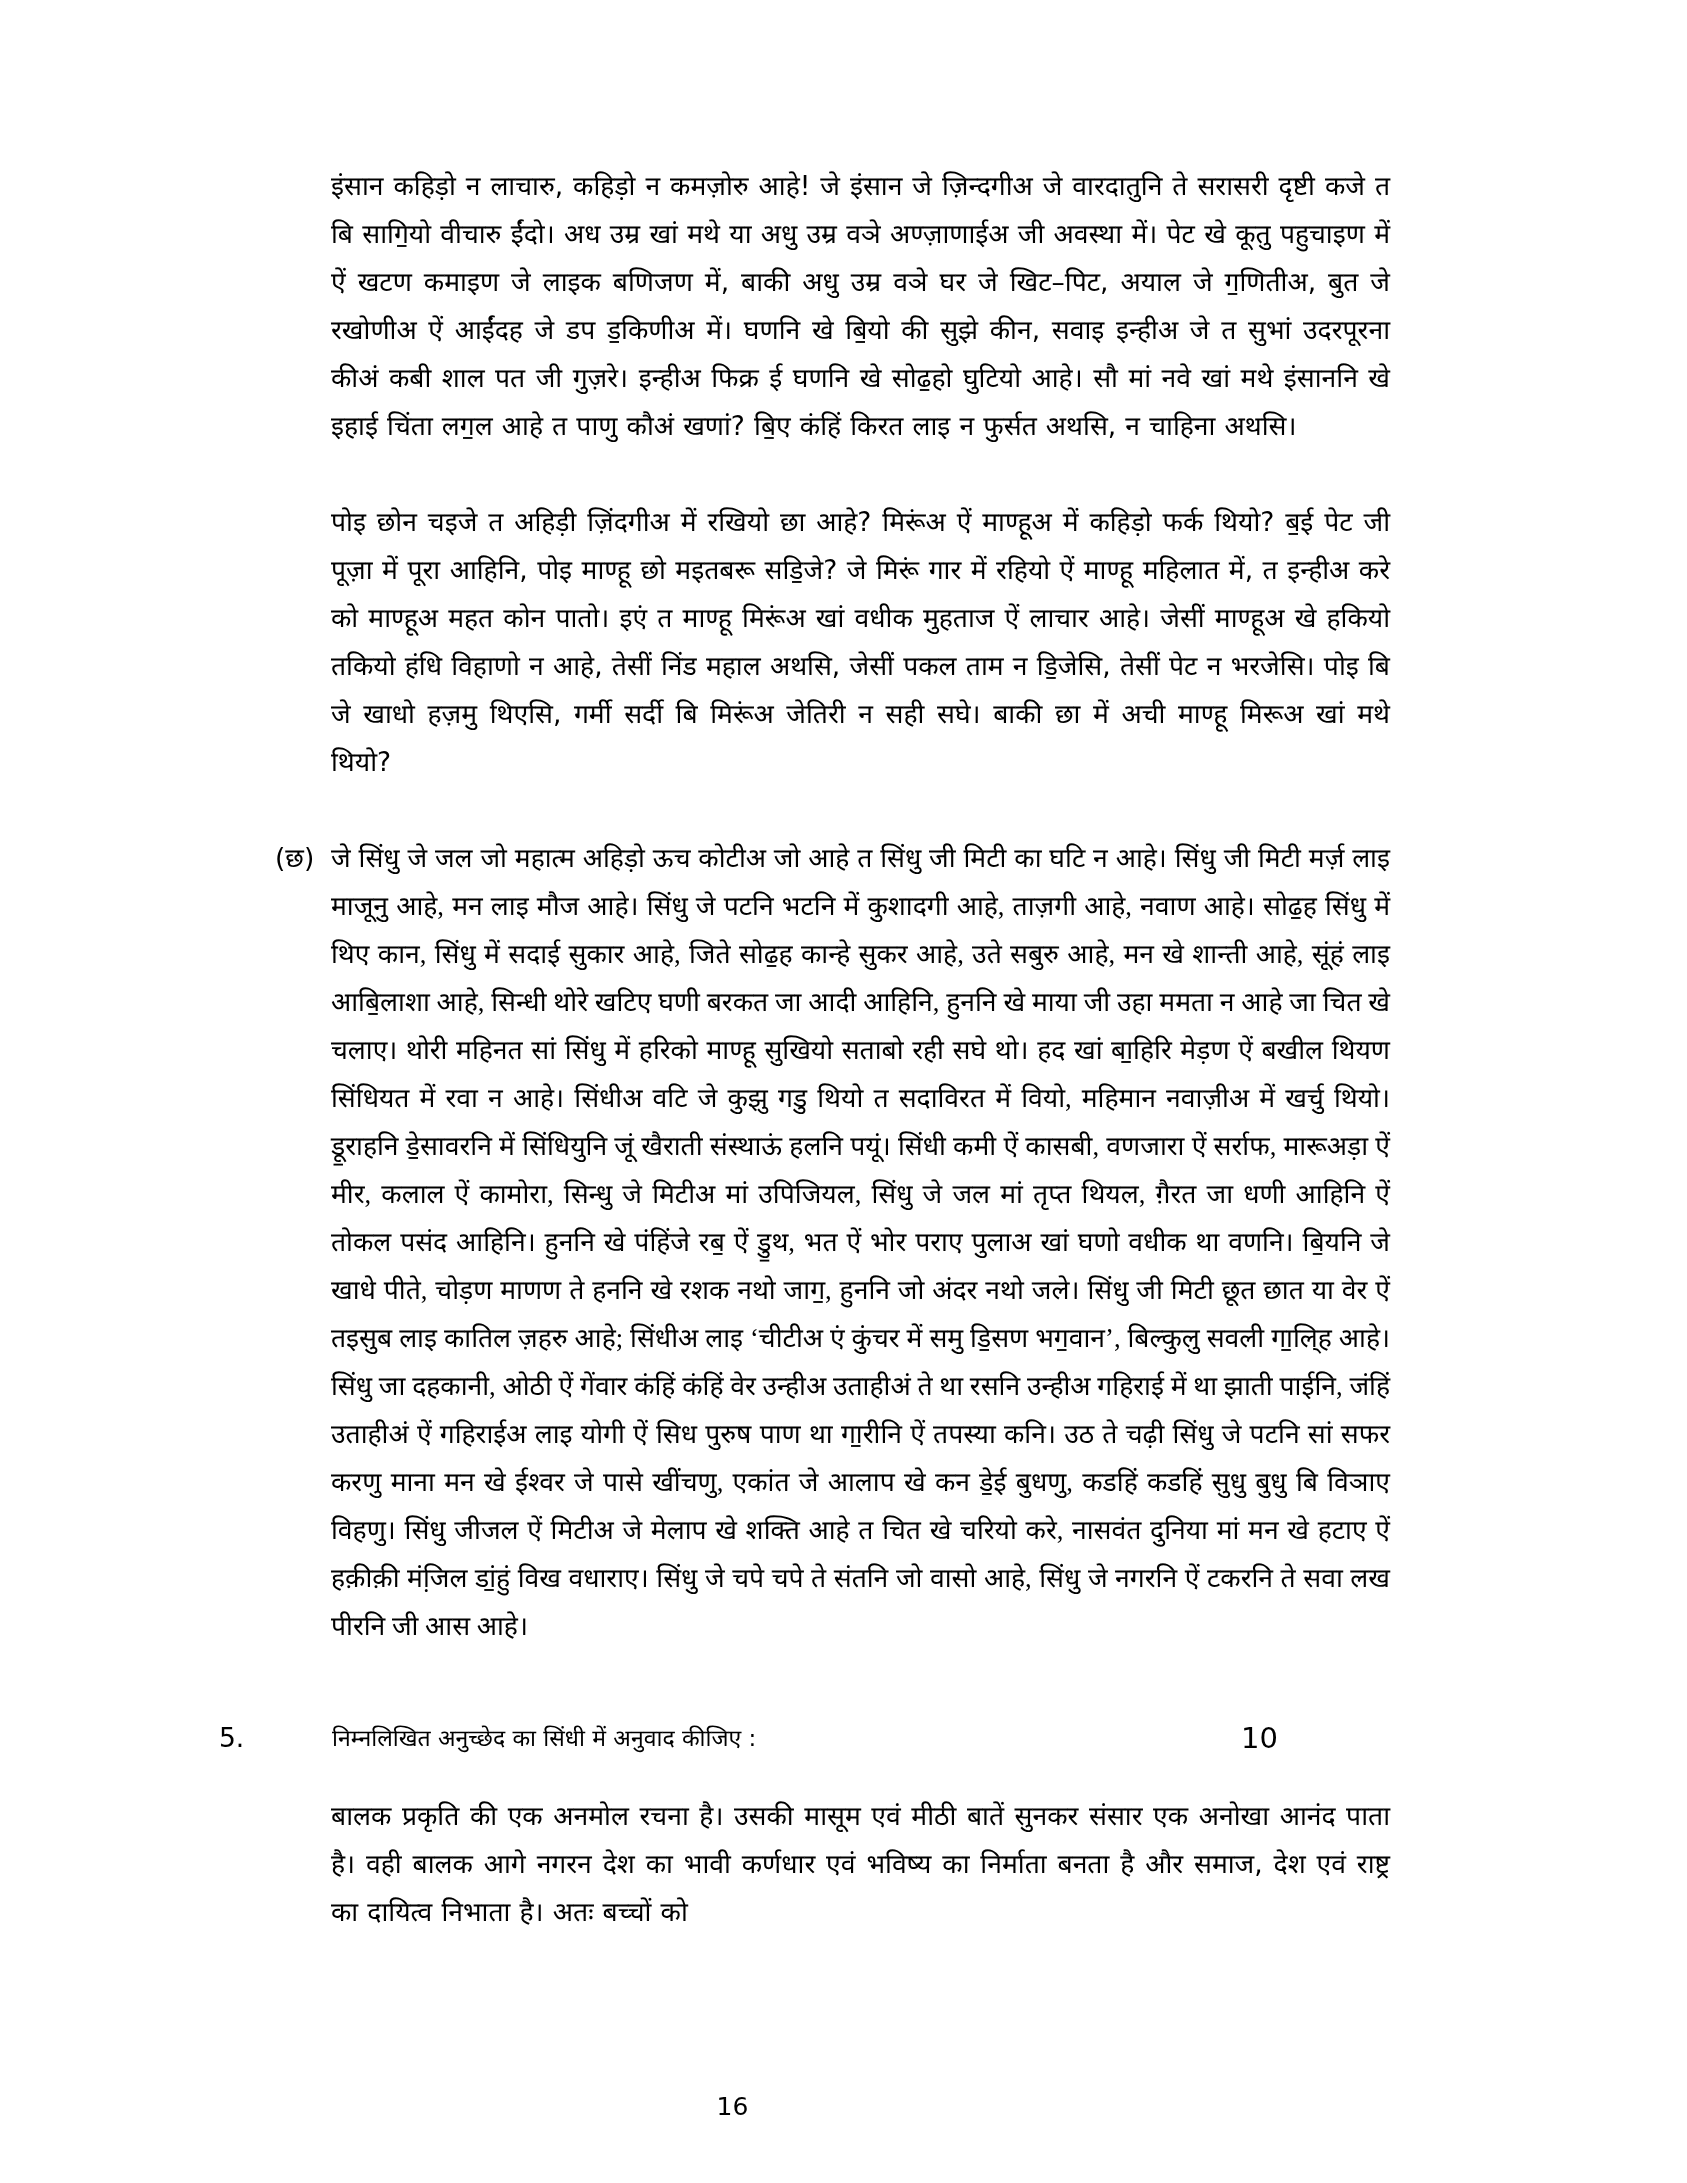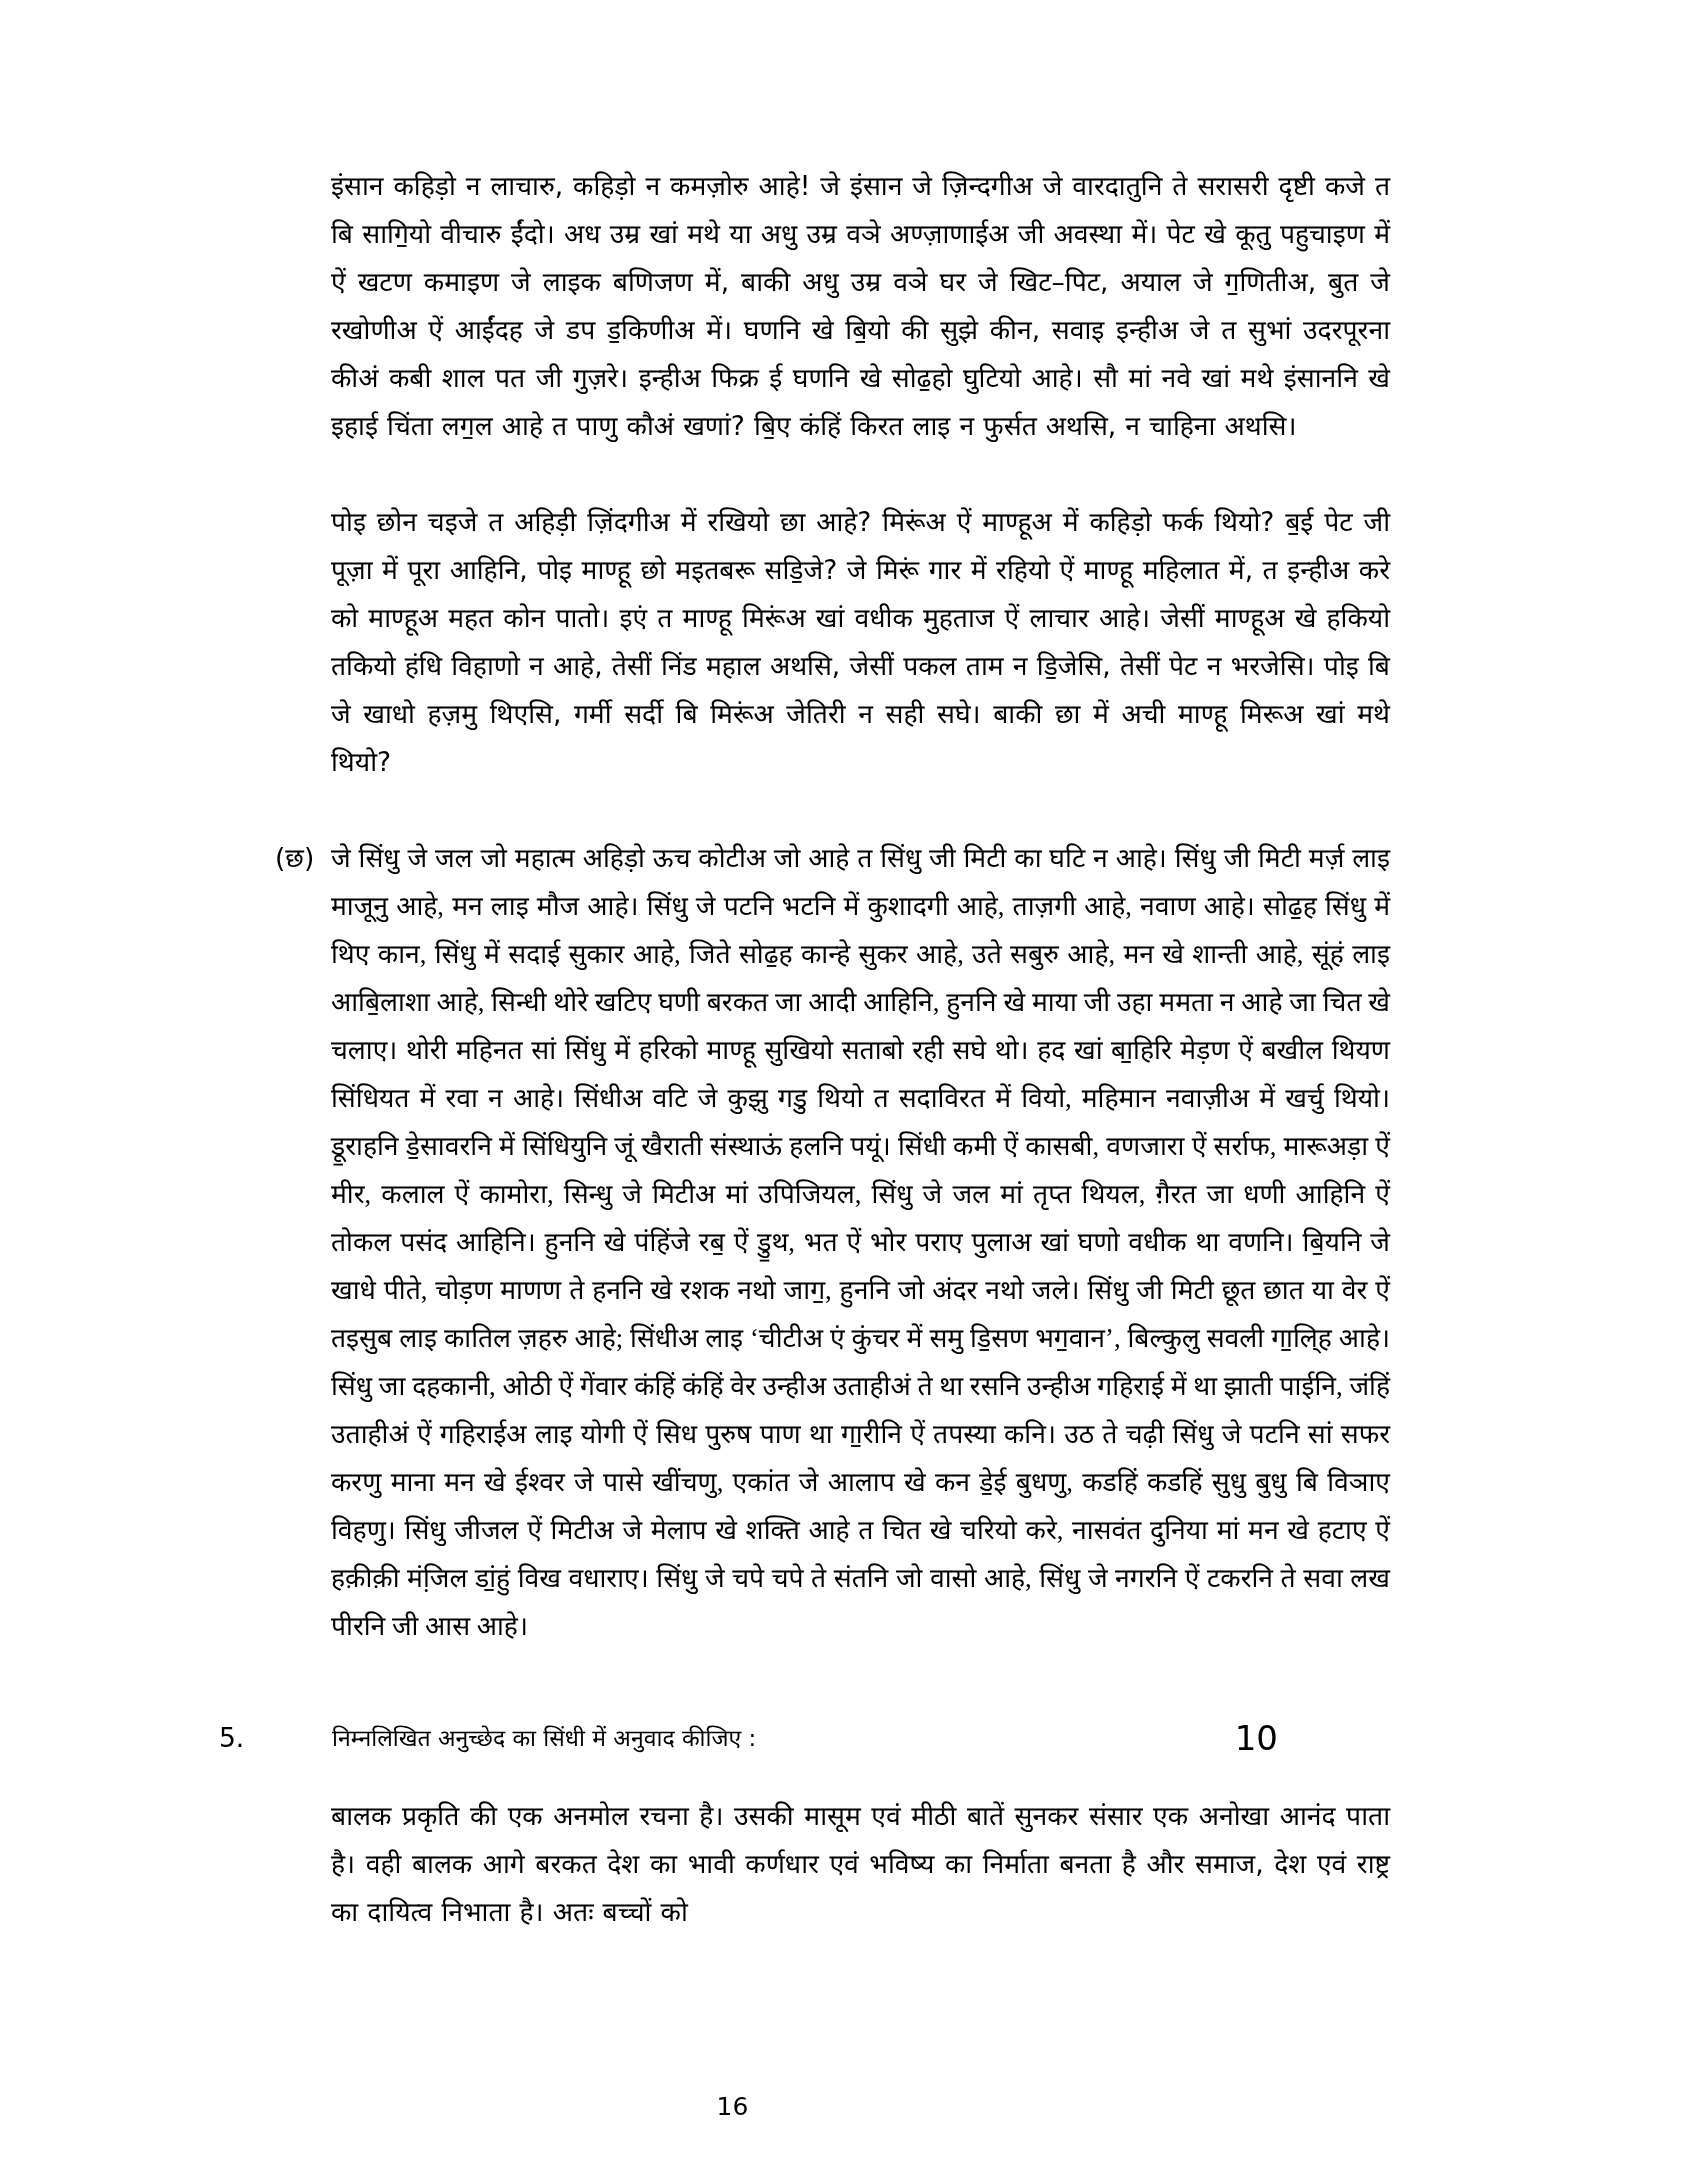--- a/index.html
+++ b/index.html
@@ -80,21 +80,21 @@
   }
   .q-text {
     flex: 1 1 auto;
     font-size: 23px;
     line-height: 48px;
     padding-left: 60px;
     box-sizing: border-box;
   }
   .q-marks {
     flex: 0 0 auto;
-    font-size: 34px;
+    font-size: 29px;
     line-height: 48px;
     text-align: right;
     padding-right: 0px;
   }
   .footer {
     position: absolute;
     left: 0;
     right: 0;
     bottom: 61px;
     text-align: center;
@@ -124,19 +124,19 @@
     <div class="para-gap-lg"></div>
 
     <div class="q-row">
       <div class="q-num">5.</div>
       <div class="q-text">निम्नलिखित अनुच्छेद का सिंधी में अनुवाद कीजिए :</div>
       <div class="q-marks">10</div>
     </div>
 
     <div class="para-gap-sm"></div>
 
-    <p class="para">बालक प्रकृति की एक अनमोल रचना है। उसकी मासूम एवं मीठी बातें सुनकर संसार एक अनोखा आनंद पाता है। वही बालक आगे बरकत देश का भावी कर्णधार एवं भविष्य का निर्माता बनता है और समाज, देश एवं राष्ट्र का दायित्व निभाता है। अतः बच्चों को</p>
+    <p class="para">बालक प्रकृति की एक अनमोल रचना है। उसकी मासूम एवं मीठी बातें सुनकर संसार एक अनोखा आनंद पाता है। वही बालक आगे नगरन देश का भावी कर्णधार एवं भविष्य का निर्माता बनता है और समाज, देश एवं राष्ट्र का दायित्व निभाता है। अतः बच्चों को</p>
 
   </div>
 
   <div class="footer">16</div>
 </div>
 
 
 </body></html>

